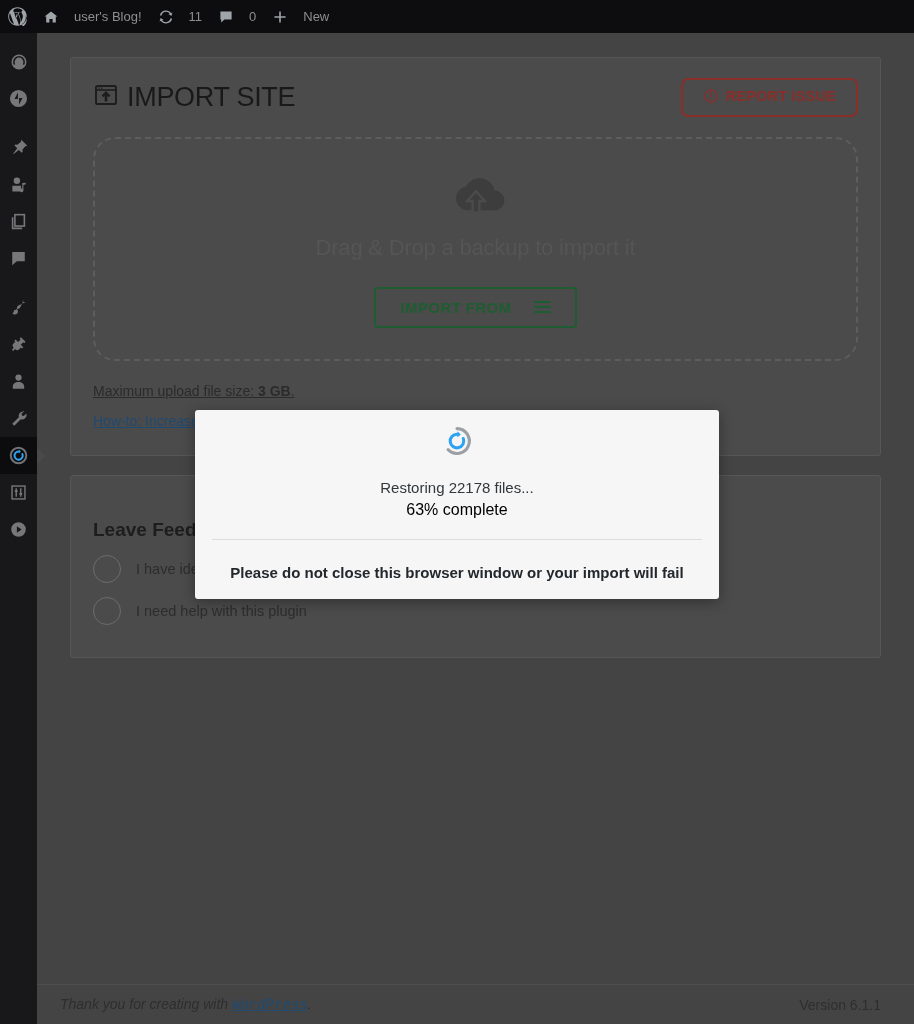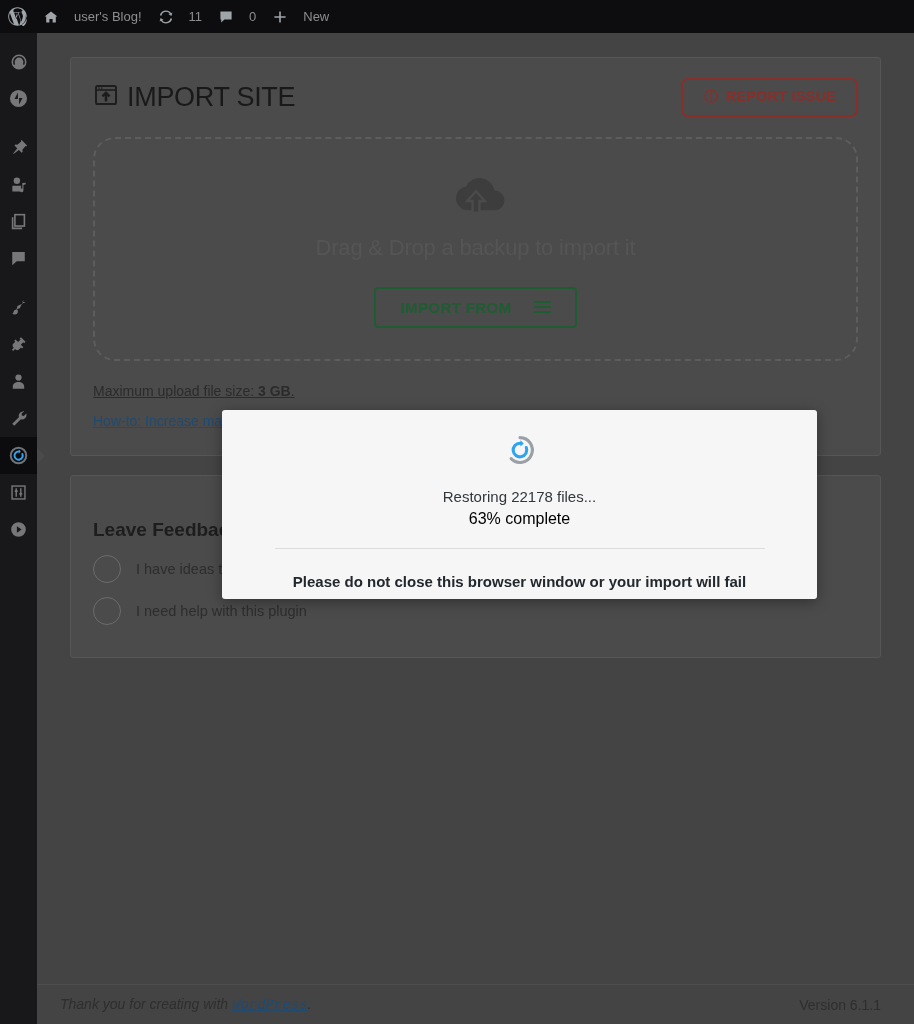--- a/index.html
+++ b/index.html
@@ -240,31 +240,30 @@
   }
   #footer .thanks { font-style: italic; }
   #footer .thanks a { color: #1f4a72; text-decoration: underline; font-family: Liberation Mono, monospace; }
   #footer .version { color: #2e2e2e; }
 
   
   #modal {
     position: absolute;
     left: 195px;
     top: 410px;
-    width: 595px;
+    width: 524px;
     height: 189px;
     background: #f6f6f6;
     border-radius: 3px;
     box-shadow: 0 3px 14px rgba(0,0,0,0.35);
     z-index: 80;
     display: flex;
     flex-direction: column;
     align-items: center;
-    padding-top: 24px;
-    margin-left: 27px;
+    padding-top: 15px;
   }
   .spinner { margin-bottom: 16px; }
   .modal-line1 {
     font-size: 15px;
     color: #32373c;
     line-height: 22px;
   }
   .modal-line2 {
     font-size: 16px;
     color: #000000;

